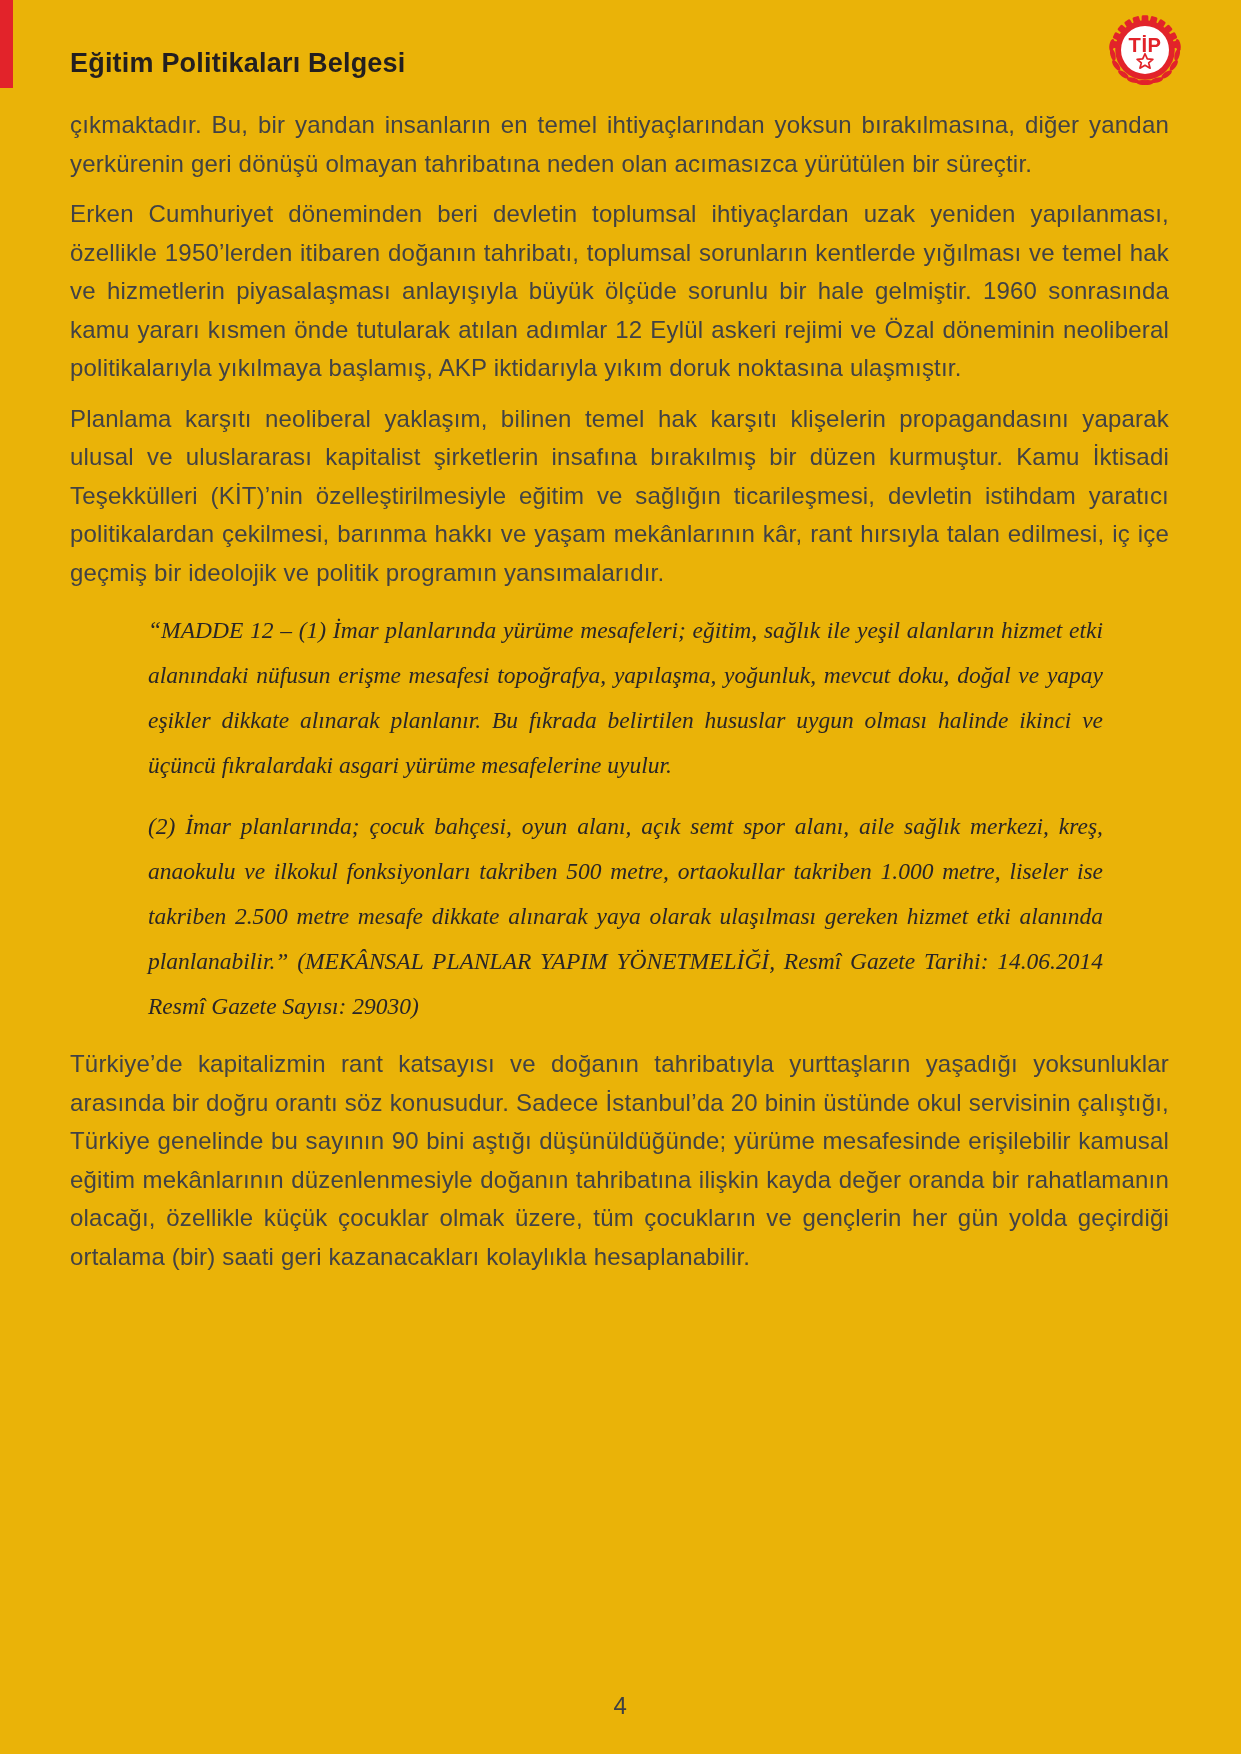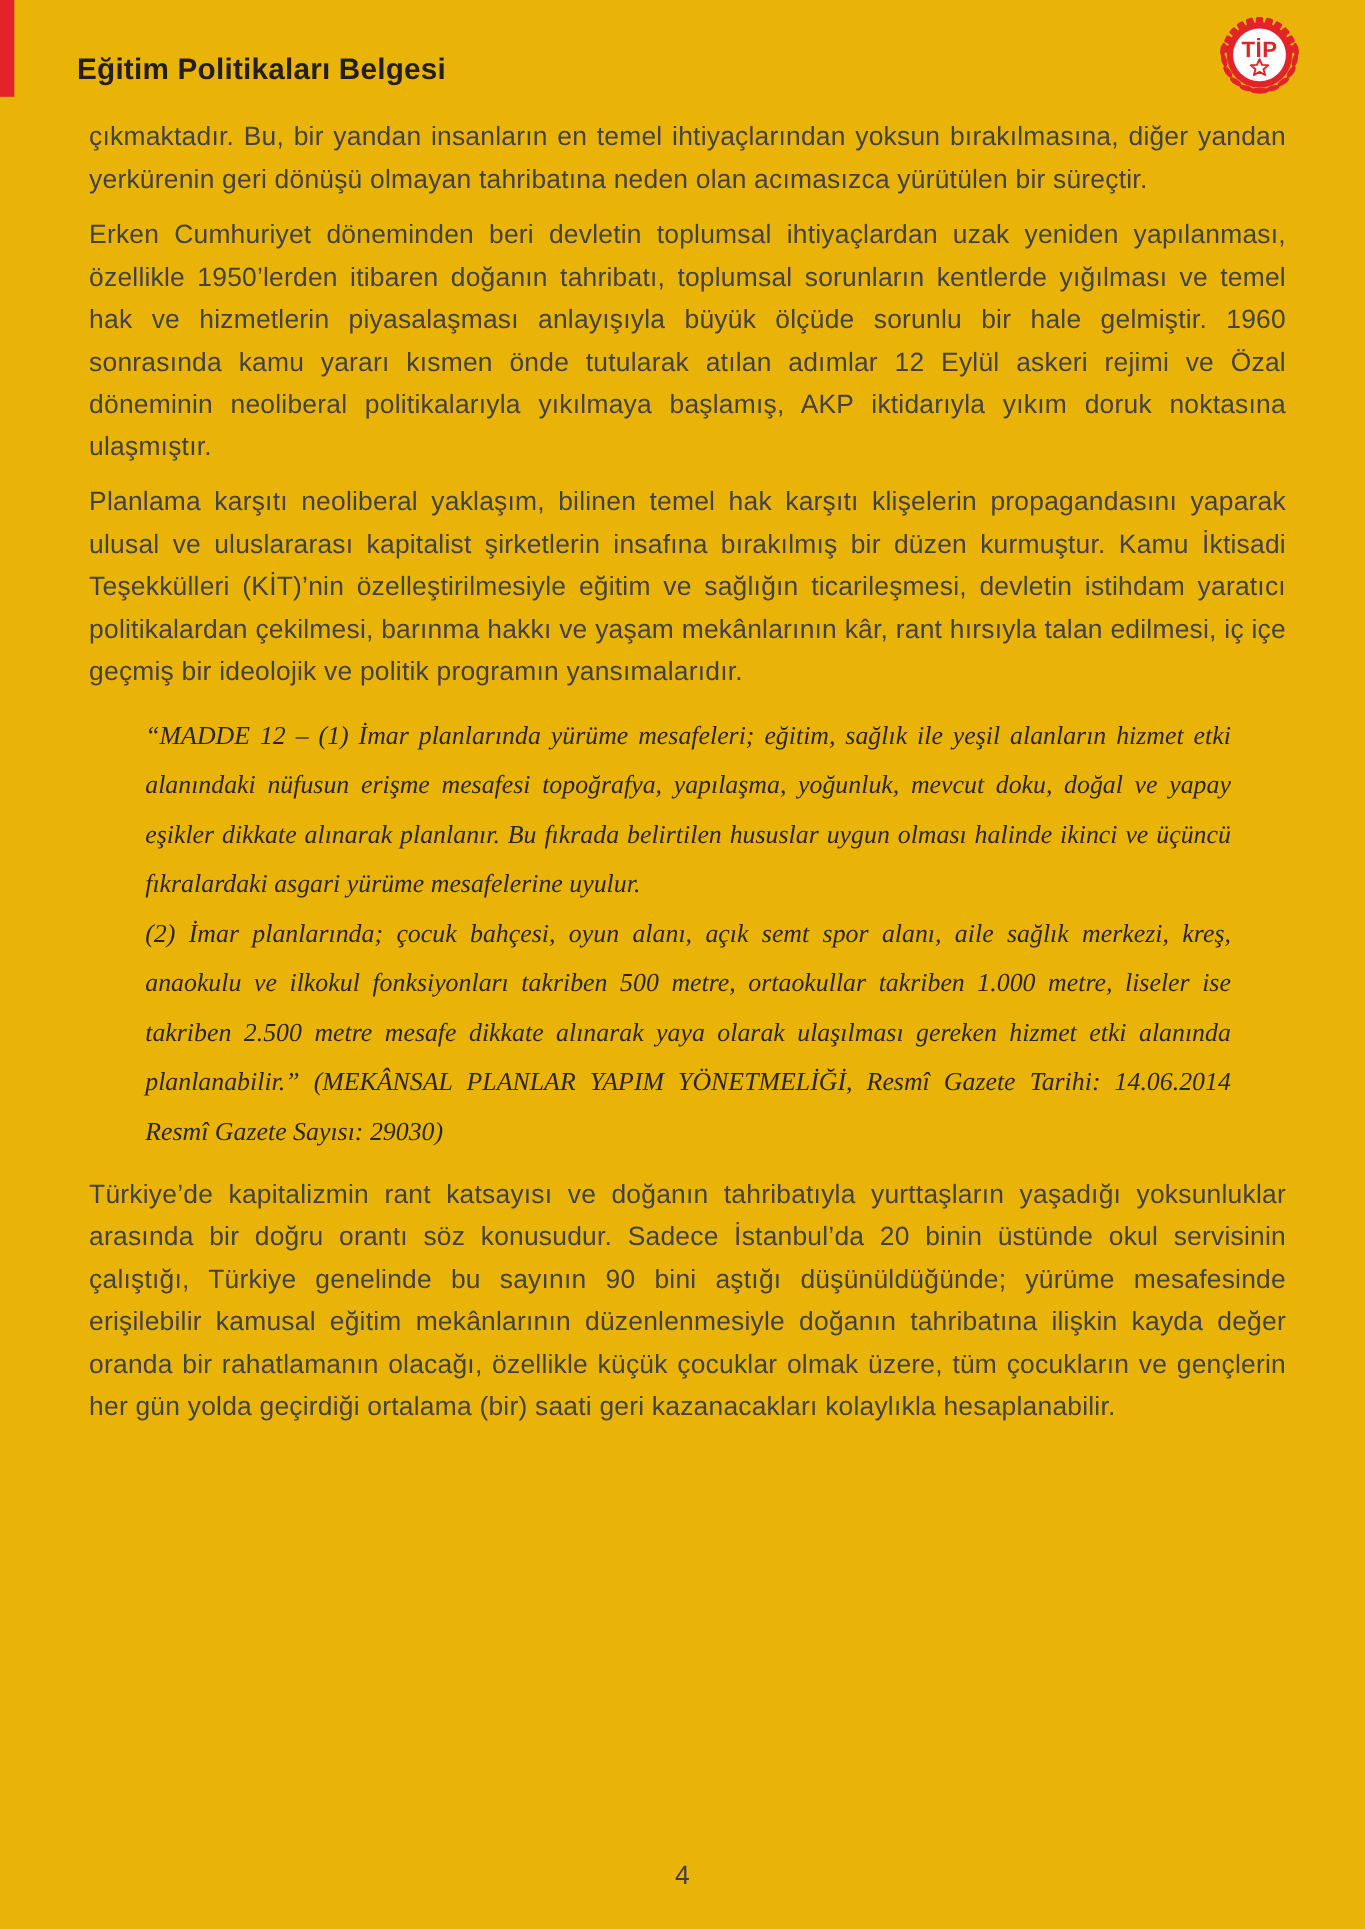--- a/index.html
+++ b/index.html
@@ -36,32 +36,32 @@
   .content {
     position: absolute;
     left: 70px; right: 72px; top: 106px;
     color: #424245;
     font-size: 24px;
     line-height: 38.5px;
     letter-spacing: 0.2px;
     text-align: justify;
     hyphens: auto;
   }
-  .content p.body-para { margin: 0 0 12px 11px; }
+  .content p.body-para { margin: 0 0 12px 0; }
   .quote-block {
     margin: 16px 50px 16px 62px;
     font-family: "Liberation Serif", serif;
     font-style: italic;
     color: #2a2627;
     font-size: 23.5px;
     line-height: 45px;
     letter-spacing: 0;
     text-align: justify;
   }
-  .quote-block p { margin: 0; font-family: Liberation Serif, serif; }
+  .quote-block p { margin: 16px; font-family: Liberation Serif, serif; }
   .page-footer {
     position: absolute;
     left: 0; right: 0; bottom: 34px;
     text-align: center;
   }
   .page-number {
     font-size: 24px;
     color: #3f4043;
     letter-spacing: 0.5px;
   }

